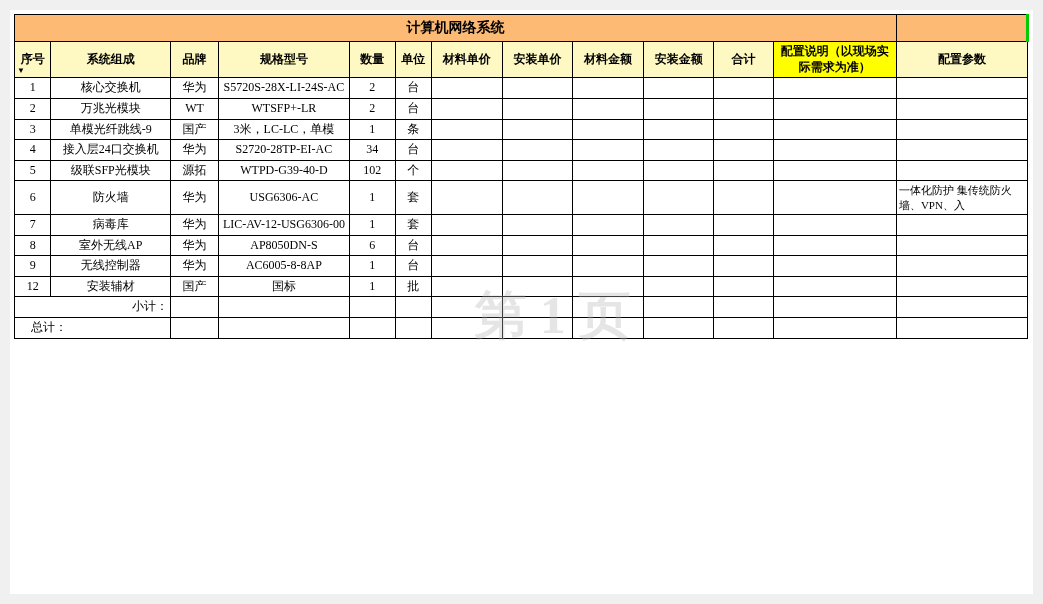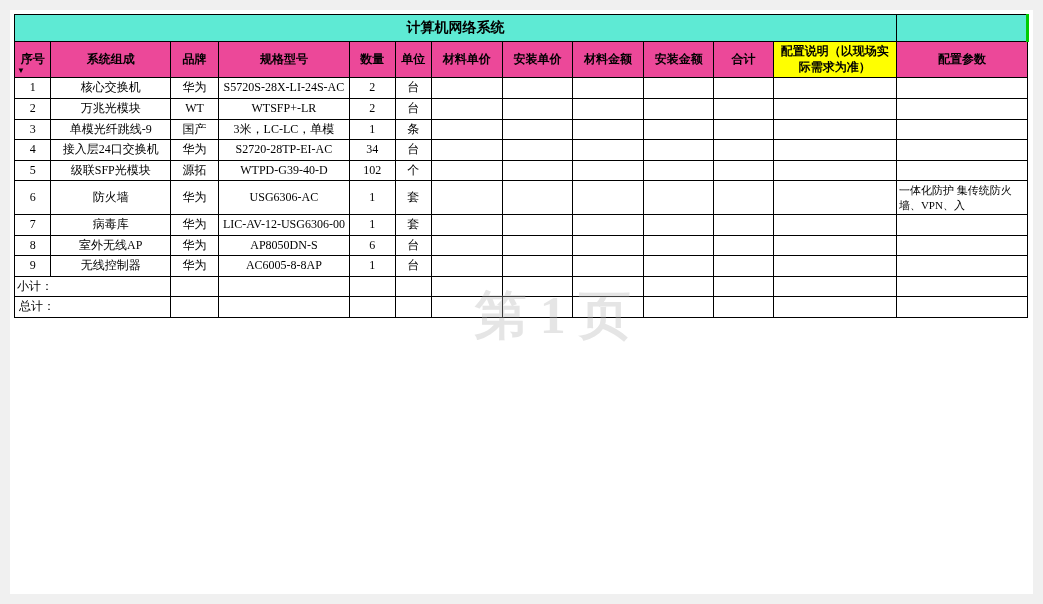--- a/index.html
+++ b/index.html
@@ -30,33 +30,33 @@
     th, td {
       border: 1px solid #000;
       text-align: center;
       vertical-align: middle;
       padding: 2px 2px;
       overflow: hidden;
       word-wrap: break-word;
       line-height: 1.3;
     }
     .title-row th {
-      background: #5eead4;
+      background: #fdba74;
       font-size: 14px;
       font-weight: bold;
       border: 1px solid #000;
       text-align: center;
       padding: 4px;
       margin-left: 46px;
     }
     .title-cell {
       border-right: 3px solid #00cc00 !important;
     }
     .header-row th {
-      background: #ec4899;
+      background: #fef9c3;
       font-weight: bold;
       font-size: 12px;
     }
     .header-config {
       background: #ffff00 !important;
     }
     .data-row td {
       background: white;
     }
     .data-row:nth-child(odd) td {
@@ -288,36 +288,51 @@
             <td>1</td>
             <td>台</td>
             <td></td>
             <td></td>
             <td></td>
             <td></td>
             <td></td>
             <td></td>
             <td></td>
           </tr>
+          <tr class="data-row">
+            <td>12</td>
+            <td>安装辅材</td>
+            <td>国产</td>
+            <td>国标</td>
+            <td>1</td>
+            <td>批</td>
+            <td></td>
+            <td></td>
+            <td></td>
+            <td></td>
+            <td></td>
+            <td></td>
+            <td></td>
+          </tr>
           <tr class="subtotal-row">
-          <td colspan="2" style="text-align:left;">小计：</td>
+          <td colspan="2" style="text-align:right;">小计：</td>
           <td></td>
           <td></td>
           <td></td>
           <td></td>
           <td></td>
           <td></td>
           <td></td>
           <td></td>
           <td></td>
           <td></td>
           <td></td>
         </tr>
         <tr class="total-row">
-          <td colspan="2" style="text-align:left;padding-left:4px;">总计：</td>
+          <td colspan="2" style="text-align:left;padding-left:16px;">总计：</td>
           <td></td>
           <td></td>
           <td></td>
           <td></td>
           <td></td>
           <td></td>
           <td></td>
           <td></td>
           <td></td>
           <td></td>

